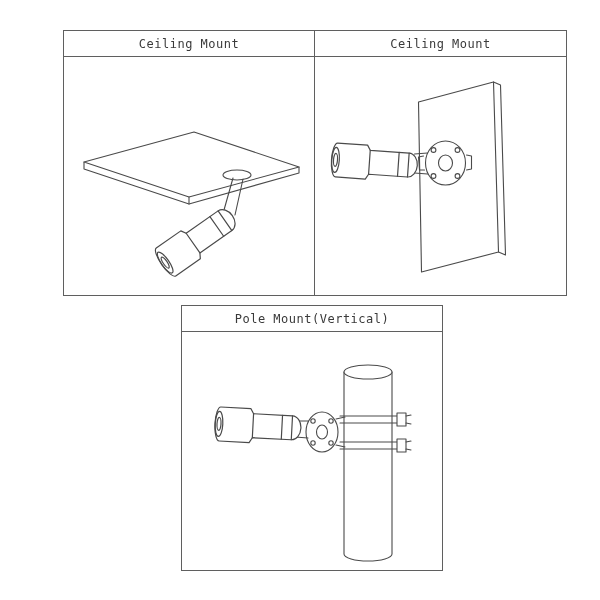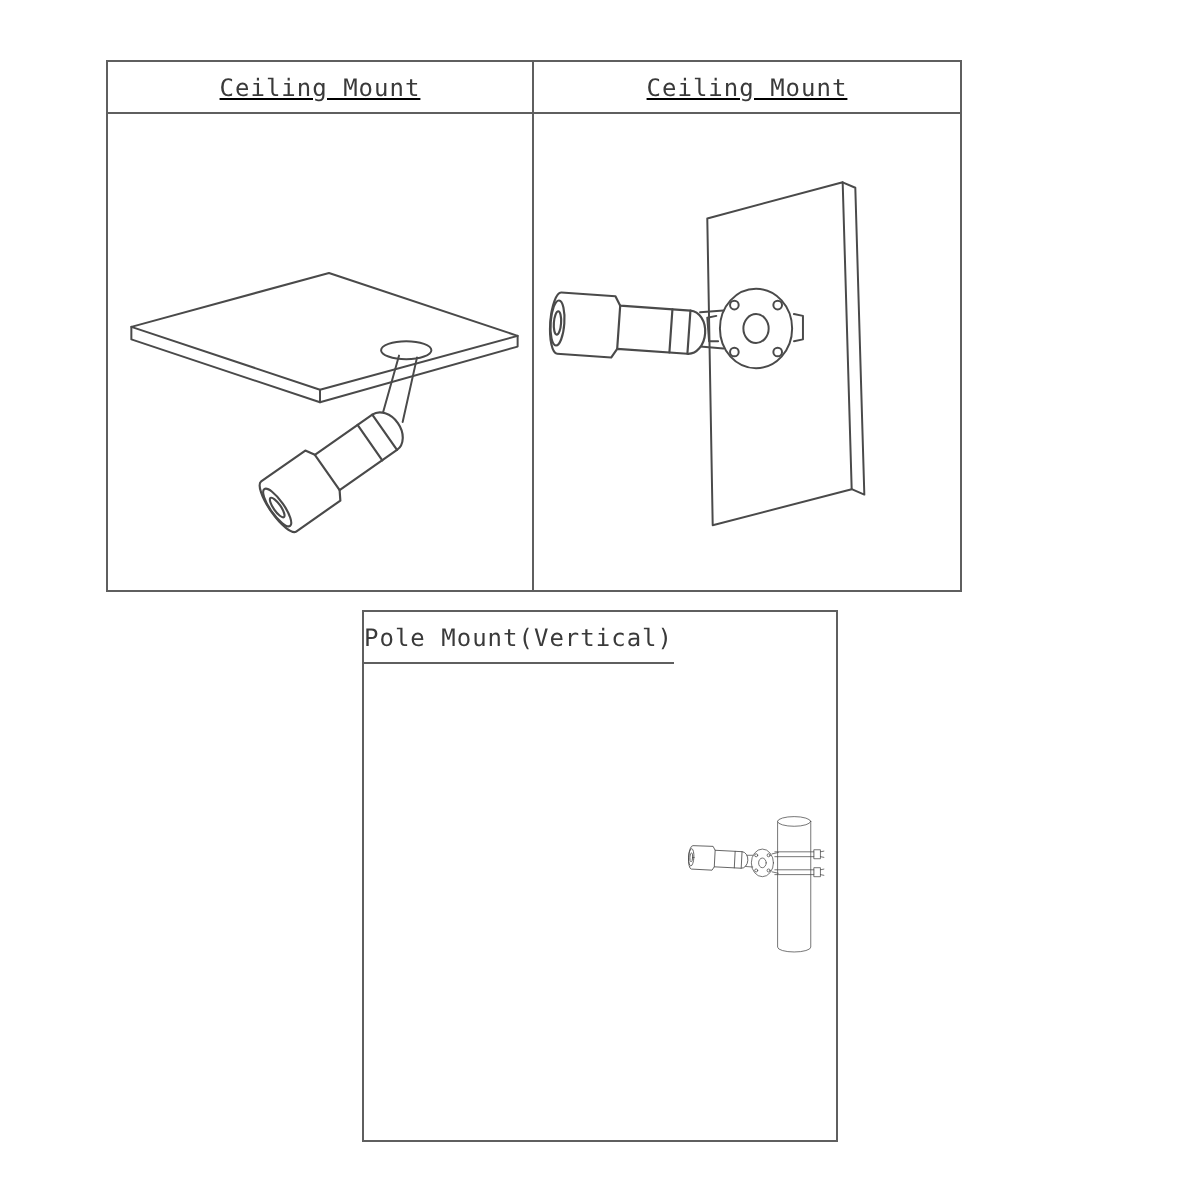--- a/index.html
+++ b/index.html
@@ -1,30 +1,30 @@
 <!DOCTYPE html>
 <html><head>
 <meta charset="utf-8">
 <style>
   html,body{margin:0;padding:0;background:#ffffff;}
   .stage{
     position:relative;width:600px;height:600px;background:#ffffff;
     font-family:"DejaVu Sans Mono","Liberation Mono",monospace;
   }
   .panel{position:absolute;border:1px solid #5f5f5f;background:#ffffff;box-sizing:border-box;}
-  .top-row{left:53px;top:30px;width:428px;height:266px;display:flex;text-decoration:underline;}
+  .top-row{left:63px;top:30px;width:504px;height:266px;display:flex;}
   .half{flex:1 1 50%;display:flex;flex-direction:column;box-sizing:border-box;min-width:0;}
   .half.first{border-right:1px solid #5f5f5f;}
   .panel-header{
     height:26px;border-bottom:1px solid #5f5f5f;flex:0 0 auto;
     display:flex;align-items:center;justify-content:center;
     font-size:12px;color:#3a3a3a;letter-spacing:0.5px;box-sizing:border-box;
   }
   .panel-body{flex:1 1 auto;position:relative;overflow:hidden;}
-  .bottom-panel{left:181px;top:305px;width:238px;height:266px;display:flex;flex-direction:row;}
+  .bottom-panel{left:181px;top:305px;width:262px;height:266px;display:flex;flex-direction:column;}
   svg.illus{display:block;width:100%;height:100%;}
   .hidden-defs{position:absolute;width:0;height:0;overflow:hidden;}
 </style>
 </head>
 <body>
 
 <div class="stage">
 
   <svg class="hidden-defs" aria-hidden="true">
     <defs>

